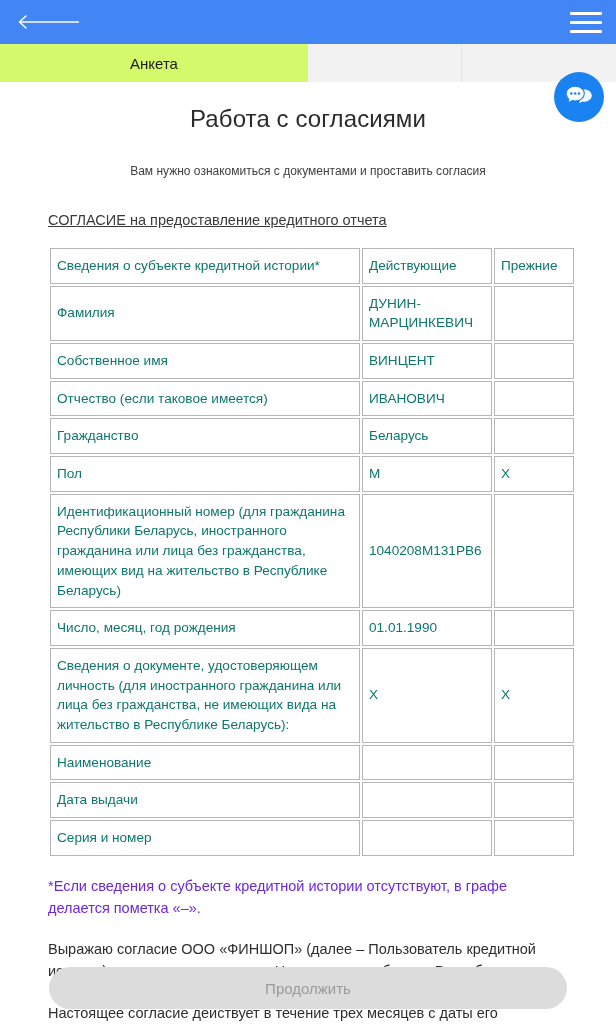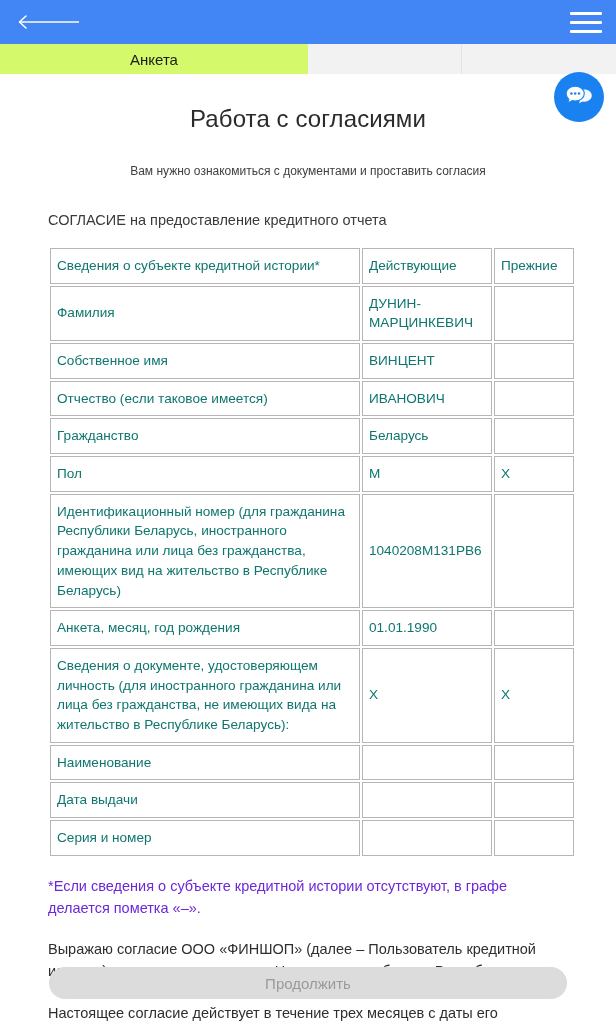--- a/index.html
+++ b/index.html
@@ -54,21 +54,21 @@
   
   .tabstrip {
     position: absolute;
     top: 44px; left: 0;
     width: 616px;
     height: 30px;
     background: #f2f2f2;
     display: flex;
   }
   .tab {
-    height: 30px;
+    height: 38px;
     display: flex;
     align-items: center;
     justify-content: center;
     font-size: 15px;
     color: #1c1c1c;
     background: #f2f2f2;
   }
   .tab.active {
     background: #d4f96a;
     width: 308px;
@@ -114,20 +114,21 @@
     text-align: center;
     font-size: 12px;
     color: #404040;
     line-height: 1.4;
   }
 
   .section-label {
     margin-top: 32px;
     font-size: 14.5px;
     color: #3a3a3a;
+    text-decoration: underline;
   }
 
   
   .consent-table {
     margin-top: 18px;
     width: 520px;
     border-collapse: separate;
     border-spacing: 2px;
     table-layout: fixed;
   }
@@ -160,21 +161,21 @@
     line-height: 1.5;
     color: #2e2e2e;
   }
 
   
   .continue-btn {
     position: absolute;
     left: 49px;
     top: 967px;
     width: 518px;
-    height: 32px;
+    height: 42px;
     border-radius: 21px;
     background: #dcdcdc;
     border: none;
     color: #9a9a9a;
     font-size: 15px;
     font-family: "Liberation Sans", "DejaVu Sans", sans-serif;
     cursor: default;
     z-index: 30;
   }
 </style>
@@ -268,21 +269,21 @@
           <td>Пол</td>
           <td>М</td>
           <td>X</td>
         </tr>
         <tr>
           <td>Идентификационный номер (для гражданина Республики Беларусь, иностранного гражданина или лица без гражданства, имеющих вид на жительство в Республике Беларусь)</td>
           <td>1040208M131PB6</td>
           <td></td>
         </tr>
         <tr>
-          <td>Анкета, месяц, год рождения</td>
+          <td>Число, месяц, год рождения</td>
           <td>01.01.1990</td>
           <td></td>
         </tr>
         <tr>
           <td>Сведения о документе, удостоверяющем личность (для иностранного гражданина или лица без гражданства, не имеющих вида на жительство в Республике Беларусь):</td>
           <td>X</td>
           <td>X</td>
         </tr>
         <tr>
           <td>Наименование</td>

